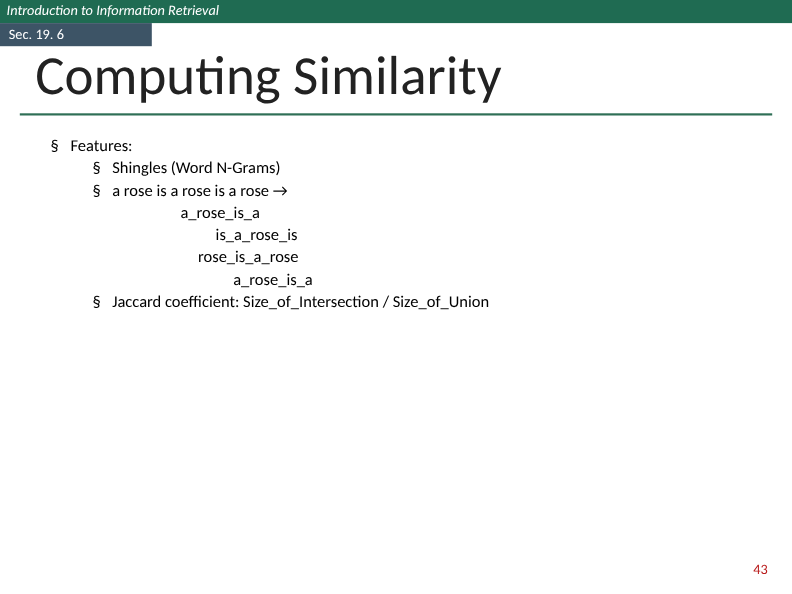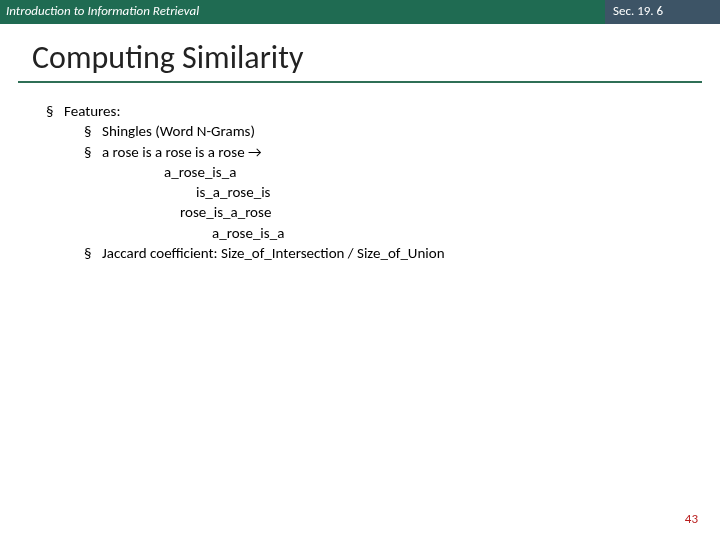--- a/index.html
+++ b/index.html
@@ -1,15 +1,15 @@
 <!DOCTYPE html>
 <html><head>
 <meta charset="utf-8">
 <style>
-  * { margin: 0; padding: 0; box-sizing: border-box; }
+  * { margin: 0; padding: 0; box-sizing: border-box; flex-direction: column; }
   body {
     width: 720px;
     height: 540px;
     background: #fff;
     font-family: Calibri, "Segoe UI", sans-serif;
     position: relative;
     overflow: hidden;
   }
   .topbar {
     display: flex;
@@ -19,26 +19,26 @@
     color: #fff;
   }
   .topbar-left {
     background: #1f6b52;
     flex: 1;
     padding: 3px 6px;
     font-style: italic;
   }
   .topbar-right {
     background: #3d5466;
-    width: 115px;
+    width: 138px;
     padding: 3px 8px;
     text-align: left;
   }
   .title {
-    font-size: 32px;
+    font-size: 50px;
     color: #222;
     padding: 14px 0 4px 32px;
     font-weight: 400;
     border-radius: 20px;
   }
   .rule {
     margin: 0 18px 0 18px;
     border: none;
     border-top: 2.5px solid #2f6f56;
   }

